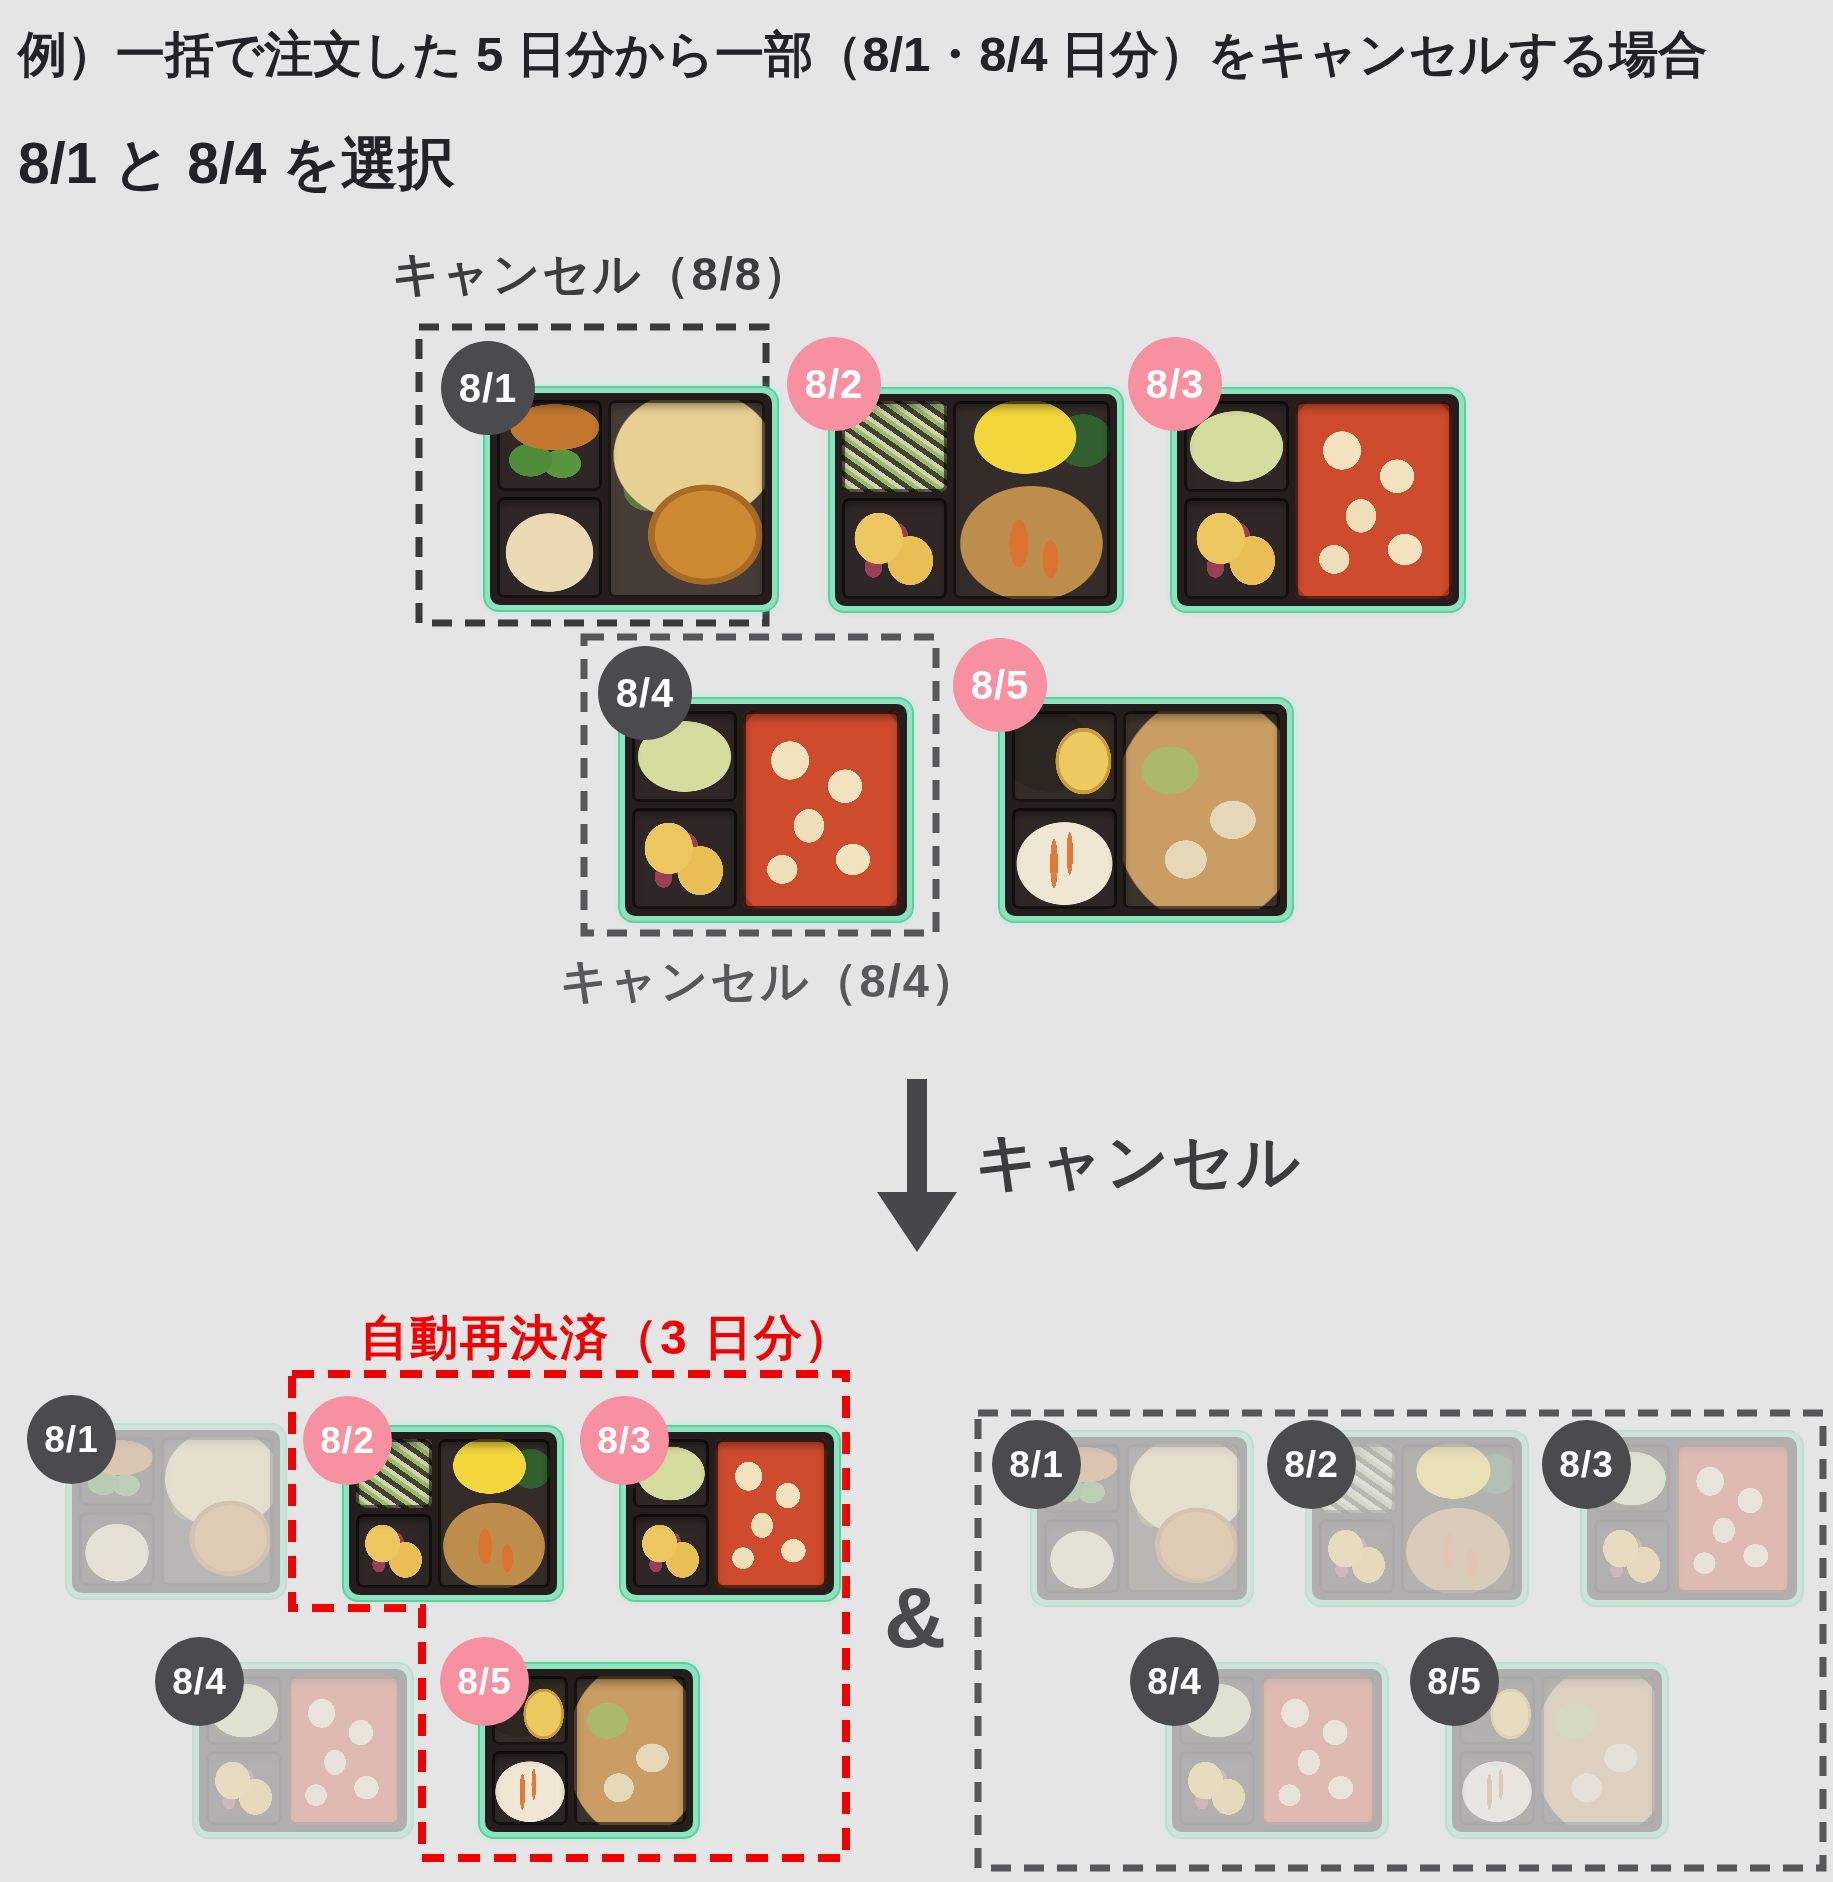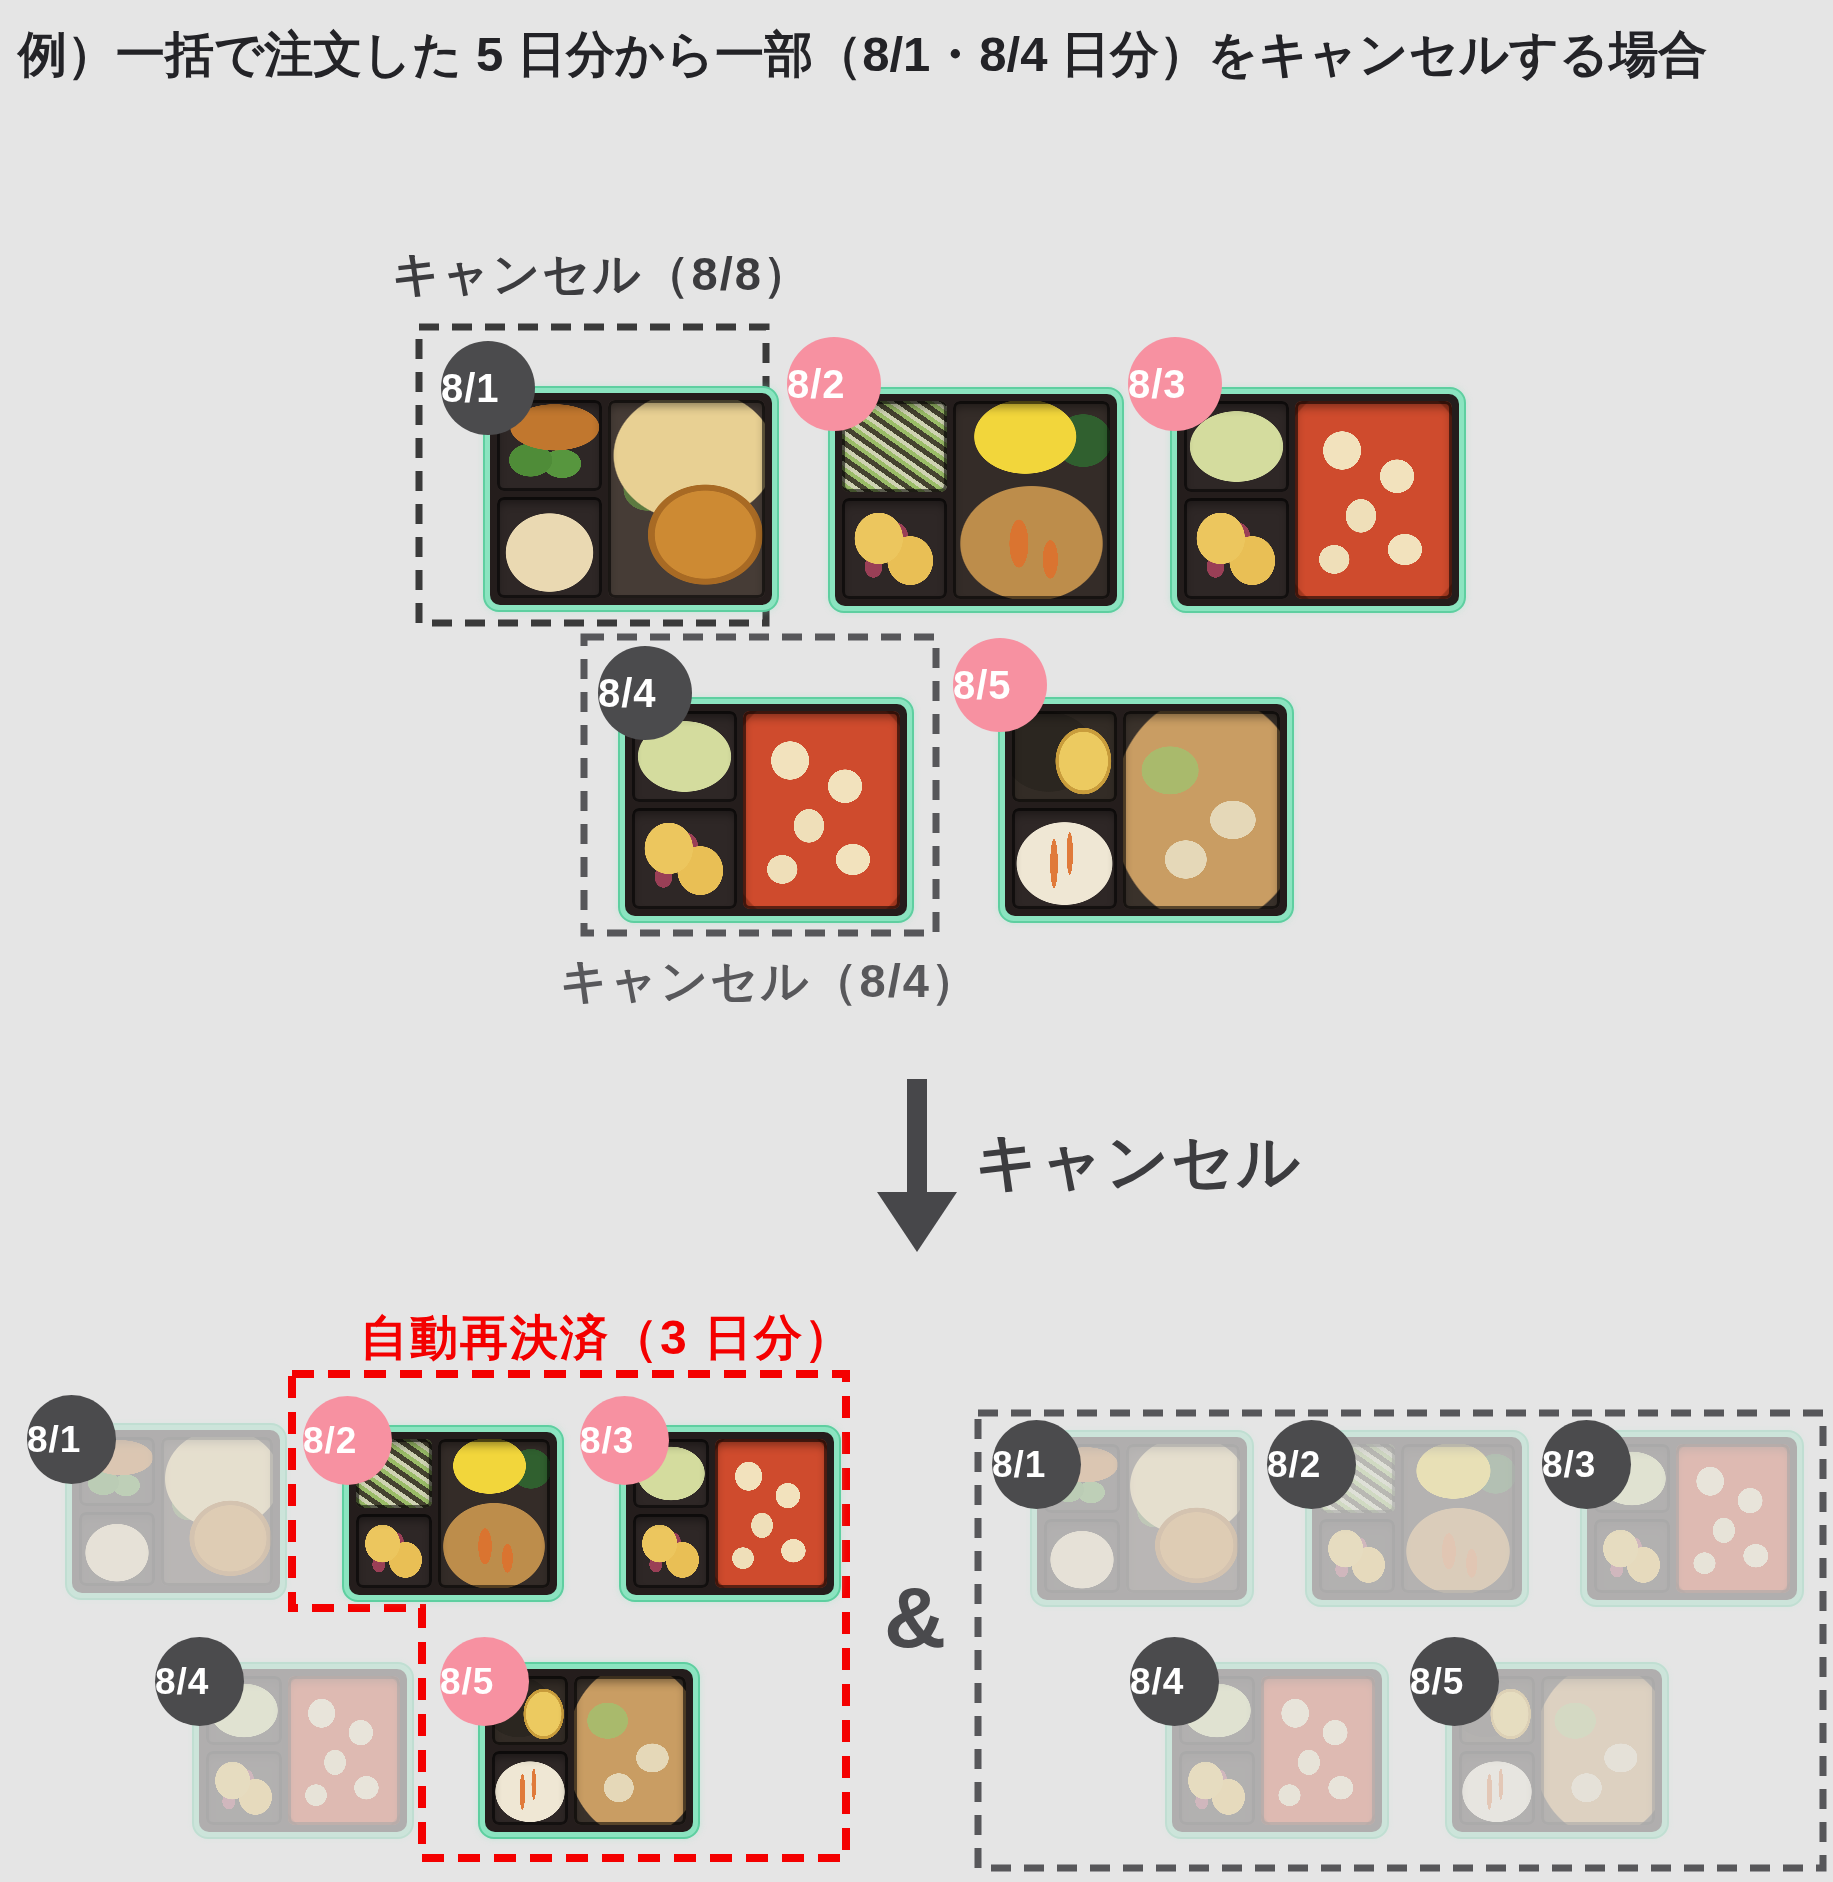--- a/index.html
+++ b/index.html
@@ -9,21 +9,21 @@
   
   .heading{position:absolute;font-weight:900;color:#232327;white-space:nowrap;}
   .jp-label{position:absolute;font-weight:800;text-align:center;letter-spacing:2px;white-space:nowrap;}
   .lbl-dark{color:#3c3c3f;}
   .lbl-med{color:#58585b;}
   .lbl-red{color:#f40000;}
   .lbl-gray{color:#48484c;}
   .amp{position:absolute;font-weight:800;color:#4a4a4d;font-size:86px;}
 
   
-  .badge{position:absolute;border-radius:50%;display:flex;align-items:center;
+  .badge{position:absolute;border-radius:50%;display:flex;align-items:center;justify-content:center;
          font-weight:700;color:#fff;z-index:6;letter-spacing:1px;}
   .badge.big{width:94px;height:94px;font-size:40px;}
   .badge.sm{width:89px;height:89px;font-size:37px;}
   .badge.dark{background:#4b4b4d;}
   .badge.pink{background:#f791a1;}
 
   
   .bento{position:absolute;border-radius:16px;background:#8be4c0;border:2px solid #5ecfa0;
          box-shadow:0 0 6px rgba(140,230,195,.35);z-index:3;}
   .bento.big{width:292px;height:222px;}
@@ -121,20 +121,21 @@
     <rect x="584" y="637" width="352" height="296" fill="none" stroke="#57575a" stroke-width="7" stroke-dasharray="20 13"></rect>
     <path d="M292,1374 H846 V1858 H422 V1608 H292 Z" fill="none" stroke="#f40000" stroke-width="8" stroke-dasharray="22 14"></path>
     <rect x="978" y="1413" width="845" height="455" fill="none" stroke="#57575a" stroke-width="7" stroke-dasharray="20 13"></rect>
     <g fill="#47474a">
       <rect x="907" y="1079" width="20" height="116"></rect>
       <polygon points="877,1192 957,1192 917,1252"></polygon>
     </g>
   </svg>
 
   <div class="heading" style="left:18px;top:22px;font-size:49px;">例）一括で注文した 5 日分から一部（8/1・8/4 日分）をキャンセルする場合</div>
+  <div class="heading" style="left:18px;top:126px;font-size:57px;">8/1 と 8/4 を選択</div>
 
   <div class="jp-label lbl-dark" style="left:392px;top:243px;width:400px;font-size:47px;">キャンセル（8/8）</div>
   <div class="jp-label lbl-med" style="left:560px;top:950px;width:400px;font-size:47px;text-align:center;">キャンセル（8/4）</div>
   <div class="jp-label lbl-dark" style="left:975px;top:1120px;width:240px;font-size:62px;">キャンセル</div>
   <div class="jp-label lbl-red" style="left:357px;top:1306px;width:500px;font-size:48px;">自動再決済（3 日分）</div>
   <div class="amp" style="left:884px;top:1568px;">&amp;</div>
 
   <div>
     <div class="bento big m1" style="left:483px;top:386px;">
         <div class="tray">

